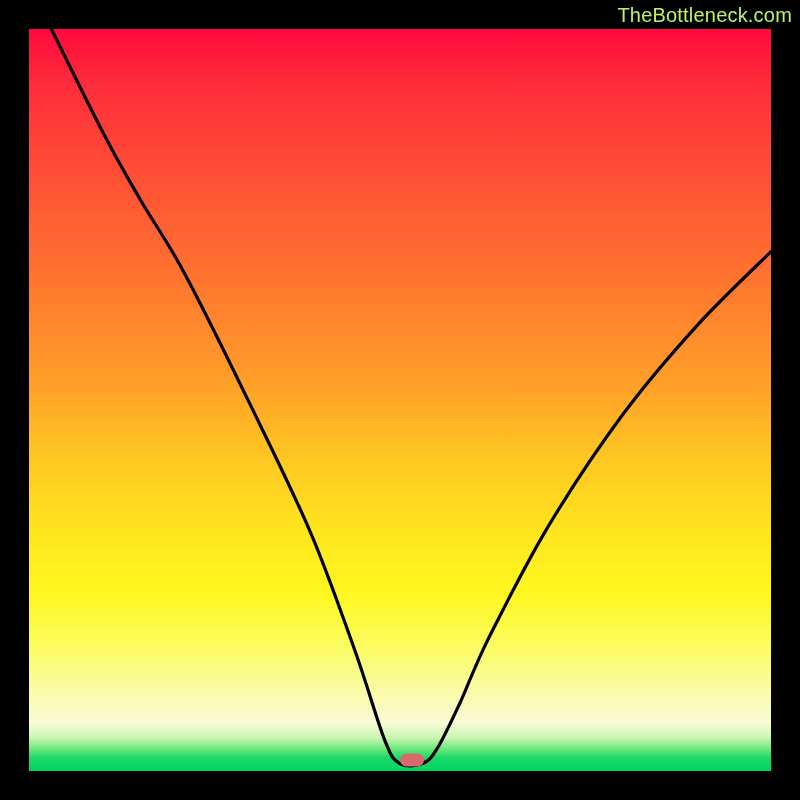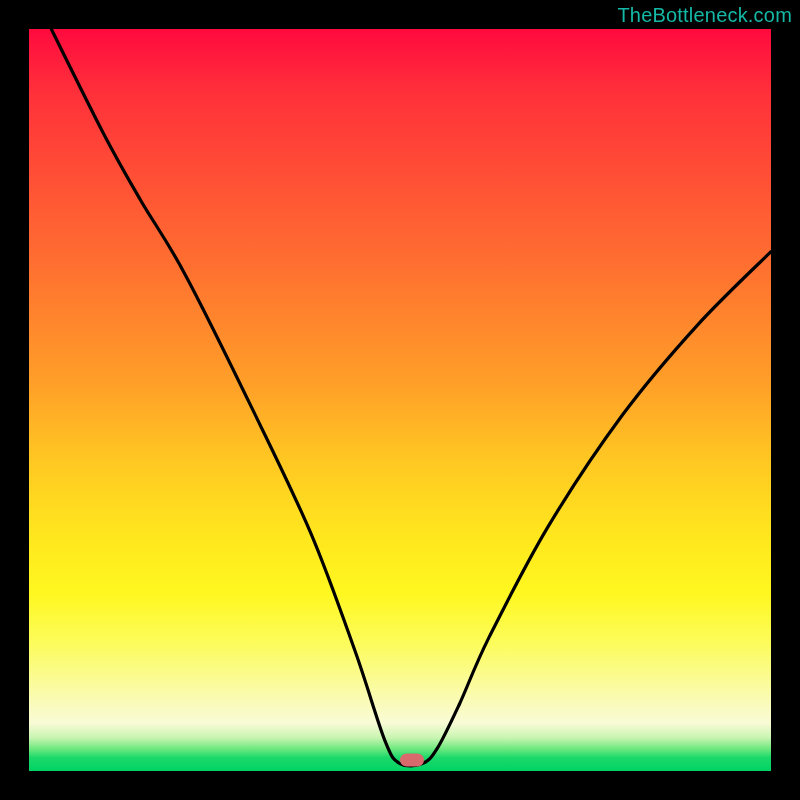--- a/index.html
+++ b/index.html
@@ -40,21 +40,21 @@
       #c9f5b2 95.5%,
       #6ee97f 97%,
       #1bd96a 98.2%,
       #00d364 100%
     );
   }
   .watermark {
     position: absolute;
     top: 4px;
     right: 8px;
-    color: #14b8a6;
+    color: #bef264;
     font-size: 20px;
     font-weight: 500;
     letter-spacing: 0.2px;
     user-select: none;
   }
   .marker {
     position: absolute;
     width: 24px;
     height: 13px;
     border-radius: 7px;

